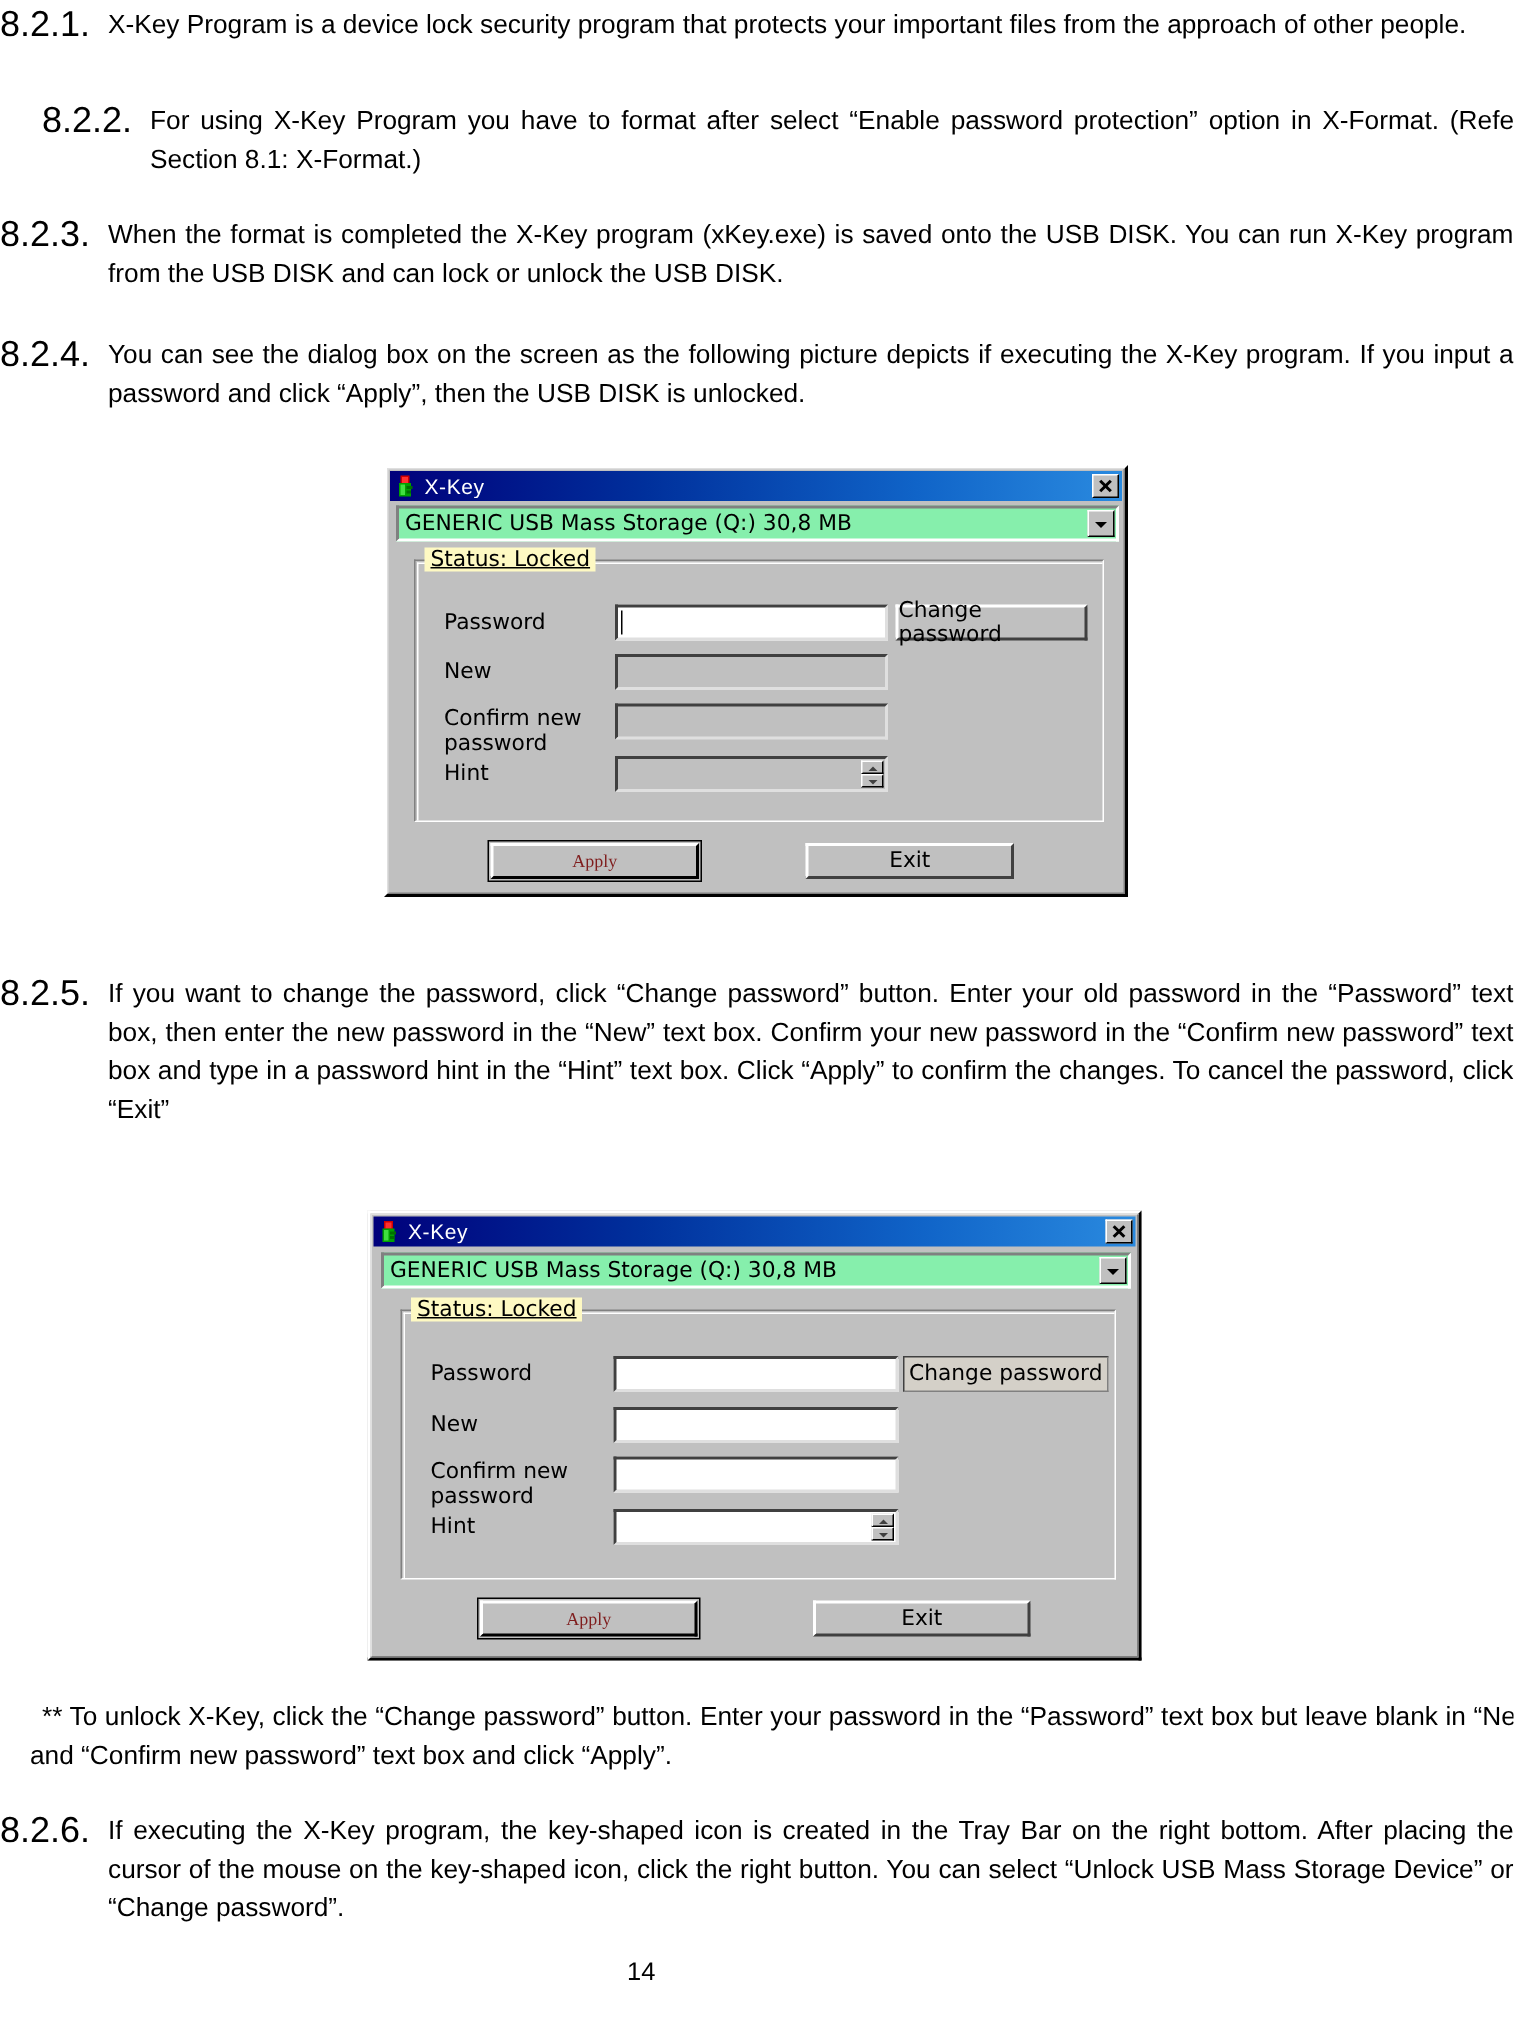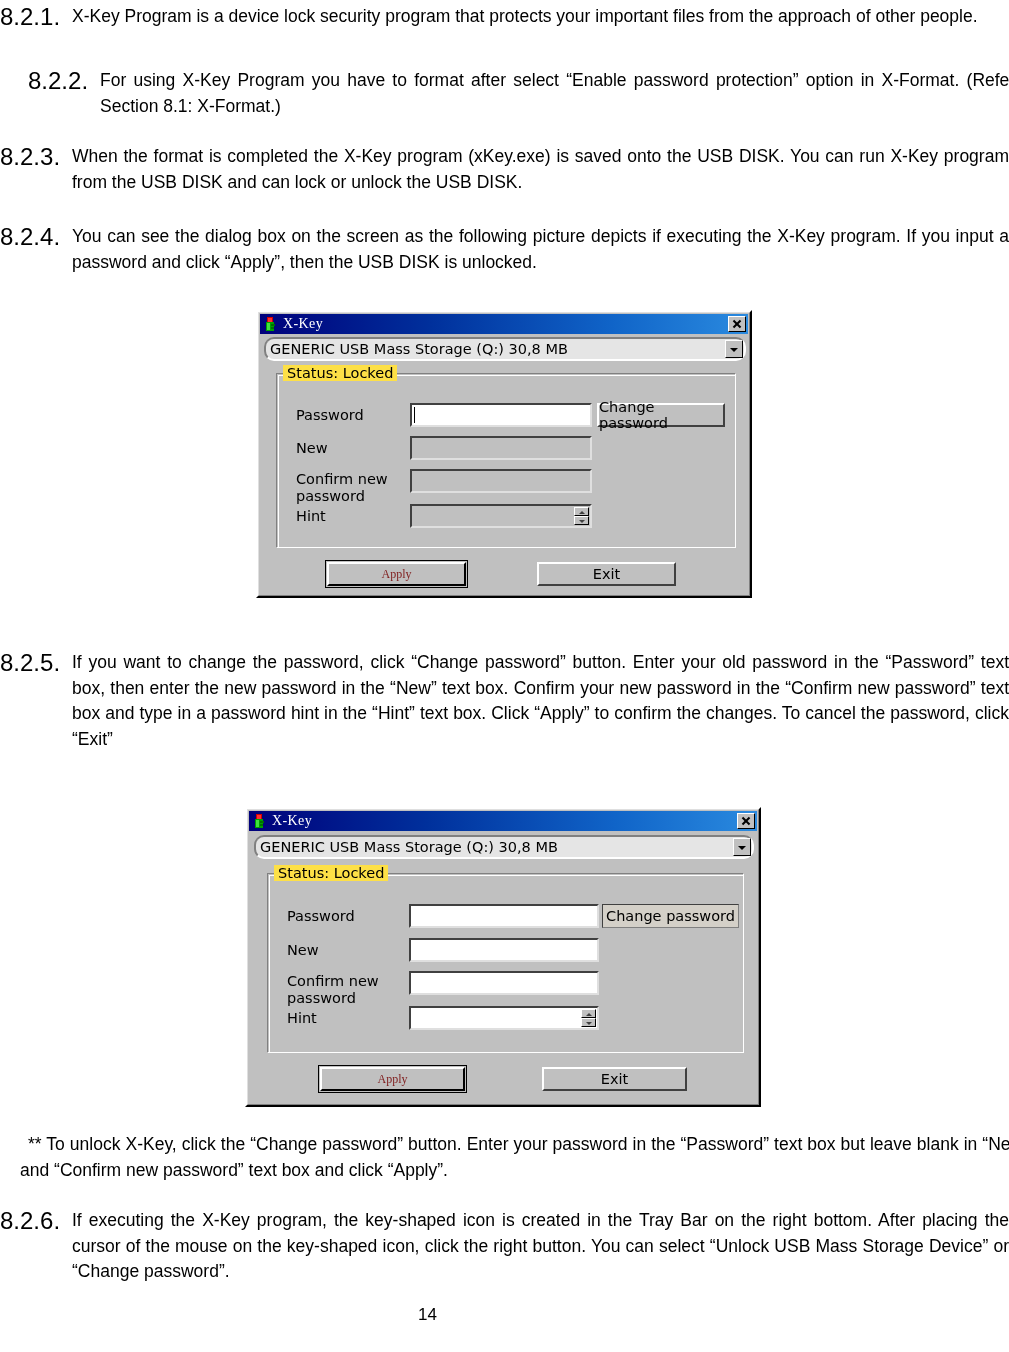--- a/index.html
+++ b/index.html
@@ -96,21 +96,21 @@
   }
   .title-icon {
     width: 16px; height: 16px;
     position: relative;
     flex: 0 0 16px;
     margin-right: 4px;
   }
   .title-text {
     color: #ffffff;
     font-size: 14px;
-    font-family: Liberation Serif, serif;
+    font-family: Liberation Sans, sans-serif;
     letter-spacing: 0.4px;
     flex: 1 1 auto;
     white-space: nowrap;
     overflow: hidden;
   }
   .close-btn {
     width: 18px; height: 16px;
     background: #c0c0c0;
     box-sizing: border-box;
     border-top: 1px solid #ffffff;
@@ -127,29 +127,28 @@
     left: 3px; top: 6px;
     width: 10px; height: 2px;
     background: #000000;
   }
   .close-btn::before { transform: rotate(45deg); }
   .close-btn::after  { transform: rotate(-45deg); }
 
   
   .combo {
     position: absolute;
-    background: #e5e5e5;
+    background: #86efac;
     box-sizing: border-box;
     border-top: 2px solid #808080;
     border-left: 2px solid #808080;
     border-right: 2px solid #ffffff;
     border-bottom: 2px solid #ffffff;
     display: flex;
     align-items: center;
-    border-radius: 10px;
   }
   .combo-text {
     flex: 1 1 auto;
     font-size: 14.5px;
     padding-left: 4px;
     white-space: nowrap;
     overflow: hidden;
     color: #000;
   }
   .combo-arrow {
@@ -184,25 +183,26 @@
   }
   .groupbox-in {
     position: absolute;
     inset: 1px 0 0 1px;
     box-sizing: border-box;
     border-top: 1px solid #ffffff;
     border-left: 1px solid #ffffff;
   }
   .group-legend {
     position: absolute;
-    background: #fde047;
+    background: #fef9c3;
     font-size: 14.5px;
     padding: 0 4px;
     white-space: nowrap;
     color: #000;
+    text-decoration: underline;
   }
 
   .fld-label {
     position: absolute;
     font-size: 14.5px;
     line-height: 17px;
     white-space: pre-line;
     color: #000;
   }
 

